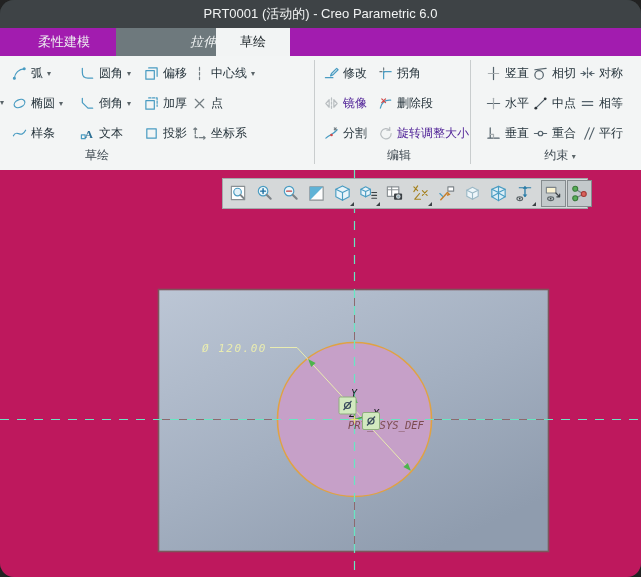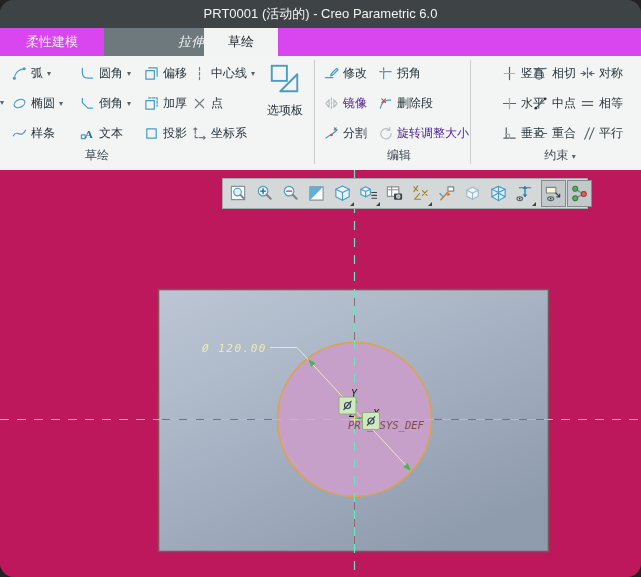--- a/index.html
+++ b/index.html
@@ -3,21 +3,21 @@
 <meta charset="utf-8">
 <style>
   html,body{margin:0;padding:0;background:#222;}
   #app{position:relative;width:641px;height:577px;overflow:hidden;font-family:"Liberation Sans","DejaVu Sans",sans-serif;background:#323838;border-radius:14px;}
 
   
   .titlebar{position:absolute;left:0;top:0;width:641px;height:28px;background:#3e4346;color:#f2f4f4;
             font-size:13px;line-height:28px;text-align:center;}
 
   
-  .tabbar{position:absolute;left:0;top:28px;width:641px;height:28px;background:#d946ef;display:flex;padding-left:0;box-sizing:border-box;}
+  .tabbar{position:absolute;left:0;top:28px;width:641px;height:28px;background:#a21caf;display:flex;padding-left:12px;box-sizing:border-box;}
   .tab{height:28px;line-height:28px;text-align:center;font-size:13px;color:#eef1f1;cursor:default;}
   .tab.t1{width:104px}.tab.t2{width:86px}
   .tab.contextual{width:100px;background:#6e797d;font-style:italic;text-align:right;}
   .tab.active{width:74px;background:#f2f4f4;color:#20282c;}
 
   
   .ribbon{position:absolute;left:0;top:56px;width:641px;height:114px;background:#f3f5f5;}
   .rcol{position:absolute;top:2px;display:flex;flex-direction:column;}
   .rbtn{height:30px;display:flex;align-items:center;gap:4px;padding:0 2px;white-space:nowrap;cursor:default;}
   .ic{width:15px;height:15px;flex:0 0 auto;}
@@ -160,27 +160,20 @@
       </div>
       <div class="rbtn">
         <svg class="ic" viewBox="0 0 16 16">
           <path d="M3.5 12.5 V5 M3.5 12.5 H11" stroke-dasharray="2.5 1.8" style="stroke:#737d82"></path>
           <path d="M11 12.5 l3 0 M12.5 11 l1.5 1.5 -1.5 1.5 M3.5 5 v-3 M2 3.5 l1.5 -1.5 1.5 1.5" style="stroke:#737d82"></path>
         </svg>
         <span class="lb">坐标系</span>
       </div>
     </div>
 
-    <div class="palette">
-      <svg viewBox="0 0 36 36">
-        <rect x="4" y="4" width="16" height="16" style="fill:none;stroke:#4a9cc2;stroke-width:2"></rect>
-        <path d="M13 31 L31 31 L31 13 Z" style="fill:none;stroke:#4a9cc2;stroke-width:2;stroke-linejoin:round"></path>
-      </svg>
-      <span class="lb">选项板</span>
-    </div>
 
     <div class="vsep" style="left:314px"></div>
 
     <div class="rcol" style="left:322px">
       <div class="rbtn">
         <svg class="ic" viewBox="0 0 16 16">
           <path d="M1.5 12.5 h8"></path>
             <path d="M13.5 2.5 l-5.5 5.5 -1 2.5 2.5 -1 5.5 -5.5 z" style="stroke:#4a9cc2"></path>
         </svg>
         <span class="lb">修改</span>
@@ -221,21 +214,21 @@
         <svg class="ic" viewBox="0 0 16 16">
           <path d="M12.5 4.5 A5.5 5.5 0 1 0 14 8"></path>
             <path d="M12.5 1.5 v3 h-3"></path>
         </svg>
         <span class="lb">旋转调整大小</span>
       </div>
     </div>
 
     <div class="vsep" style="left:470px"></div>
 
-    <div class="rcol" style="left:500px">
+    <div class="rcol" style="left:484px">
       <div class="rbtn">
         <svg class="ic cic" viewBox="0 0 16 16">
           <line x1="8" y1="1.5" x2="8" y2="14.5"></line>
             <line x1="2.5" y1="8" x2="13.5" y2="8" style="stroke:#a7adb0"></line>
         </svg>
         <span class="lb">竖直</span>
       </div>
       <div class="rbtn">
         <svg class="ic cic" viewBox="0 0 16 16">
           <line x1="1.5" y1="8" x2="14.5" y2="8"></line>

